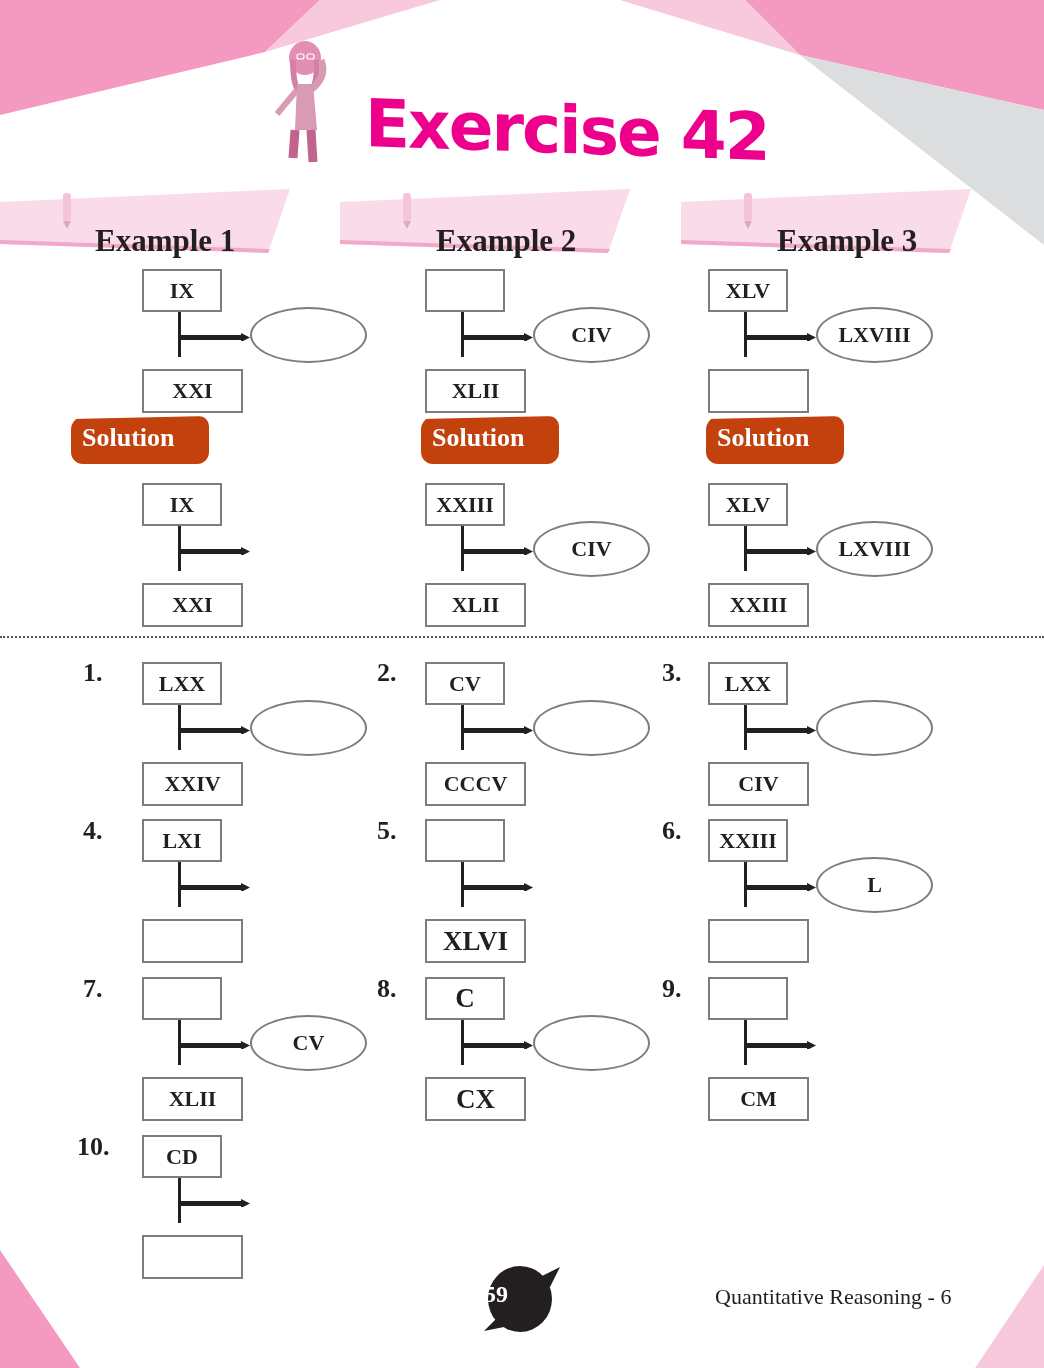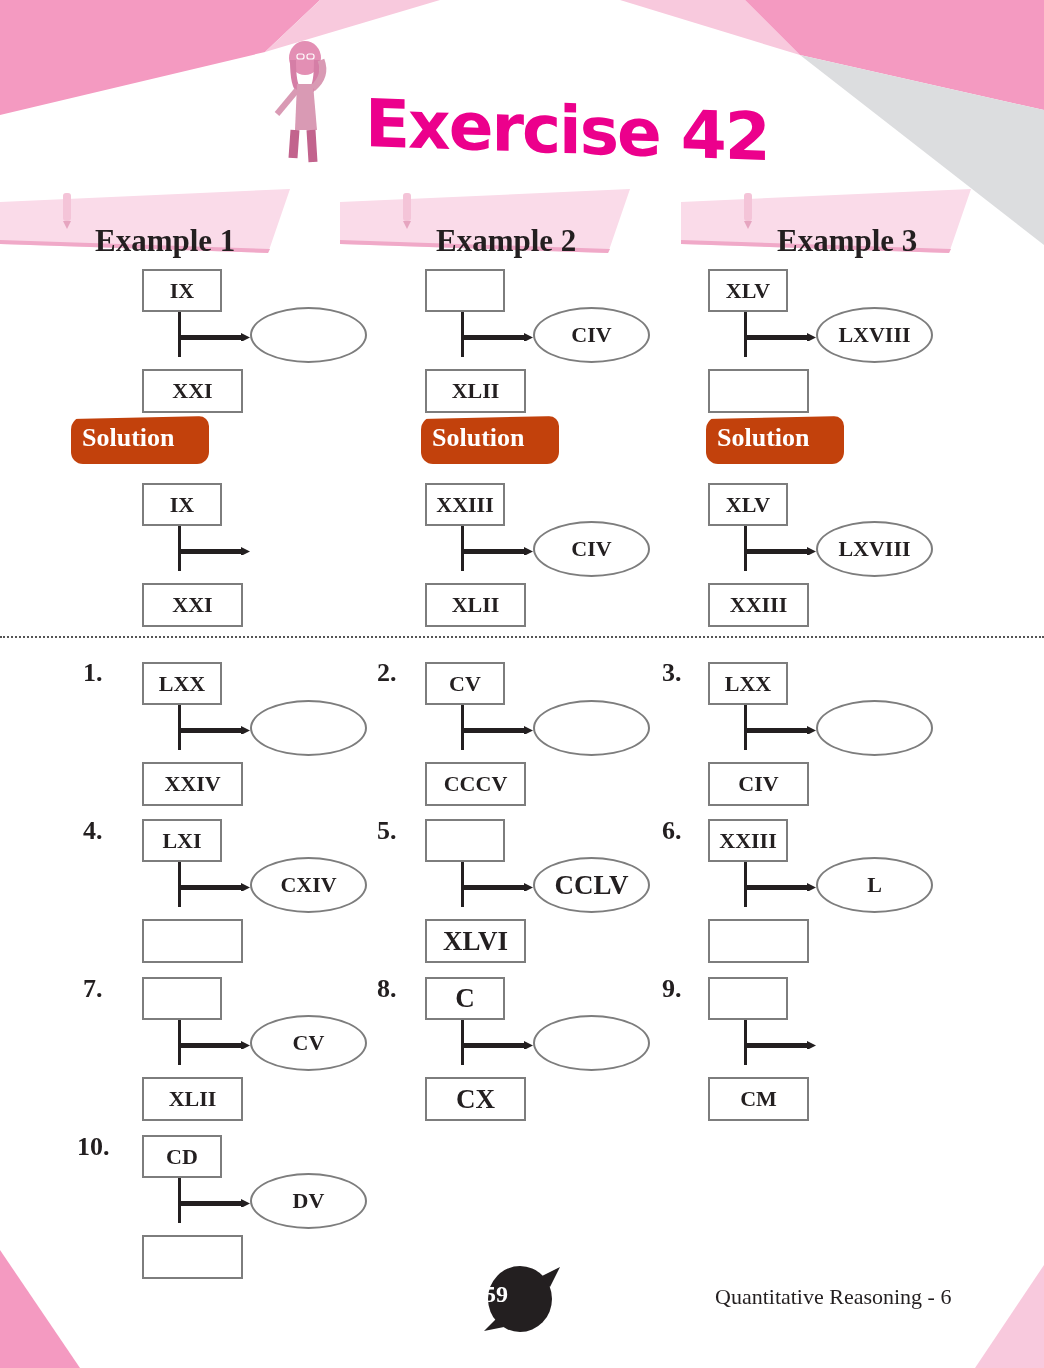--- a/index.html
+++ b/index.html
@@ -202,31 +202,29 @@
   <div class="box bottom">CIV</div>
 </div>
 
 <div class="diagram" style="left:142px;top:819px;">
   <div class="box top">LXI</div>
   <div class="vline"></div>
   <svg class="arrow" viewBox="0 0 70 8">
       <rect x="0" y="2" width="62" height="5" fill="#231f20"></rect>
       <polygon points="61,0 70,4.5 61,9" fill="#231f20"></polygon>
     </svg>
-  <div class="oval">CXIV</div>
   <div class="box bottom"></div>
 </div>
 <div class="diagram" style="left:425px;top:819px;">
   <div class="box top"></div>
   <div class="vline"></div>
   <svg class="arrow" viewBox="0 0 70 8">
       <rect x="0" y="2" width="62" height="5" fill="#231f20"></rect>
       <polygon points="61,0 70,4.5 61,9" fill="#231f20"></polygon>
     </svg>
-  <div class="oval big">CCLV</div>
   <div class="box bottom big">XLVI</div>
 </div>
 <div class="diagram" style="left:708px;top:819px;">
   <div class="box top">XXIII</div>
   <div class="vline"></div>
   <svg class="arrow" viewBox="0 0 70 8">
       <rect x="0" y="2" width="62" height="5" fill="#231f20"></rect>
       <polygon points="61,0 70,4.5 61,9" fill="#231f20"></polygon>
     </svg>
   <div class="oval">L</div>
@@ -263,21 +261,20 @@
   <div class="box bottom">CM</div>
 </div>
 
 <div class="diagram" style="left:142px;top:1135px;">
   <div class="box top">CD</div>
   <div class="vline"></div>
   <svg class="arrow" viewBox="0 0 70 8">
       <rect x="0" y="2" width="62" height="5" fill="#231f20"></rect>
       <polygon points="61,0 70,4.5 61,9" fill="#231f20"></polygon>
     </svg>
-  <div class="oval">DV</div>
   <div class="box bottom"></div>
 </div>
 
 <div class="page-badge">
   <svg width="76" height="72" viewBox="0 0 76 72" style="position:absolute;left:0;top:0;">
     <ellipse cx="36" cy="36" rx="32" ry="33" fill="#231f20"></ellipse>
     <path d="M56 14 L76 4 L66 24 Z" fill="#231f20"></path>
     <path d="M12 56 L0 68 L20 64 Z" fill="#231f20"></path>
   </svg>
   <div class="page-num">59</div>

